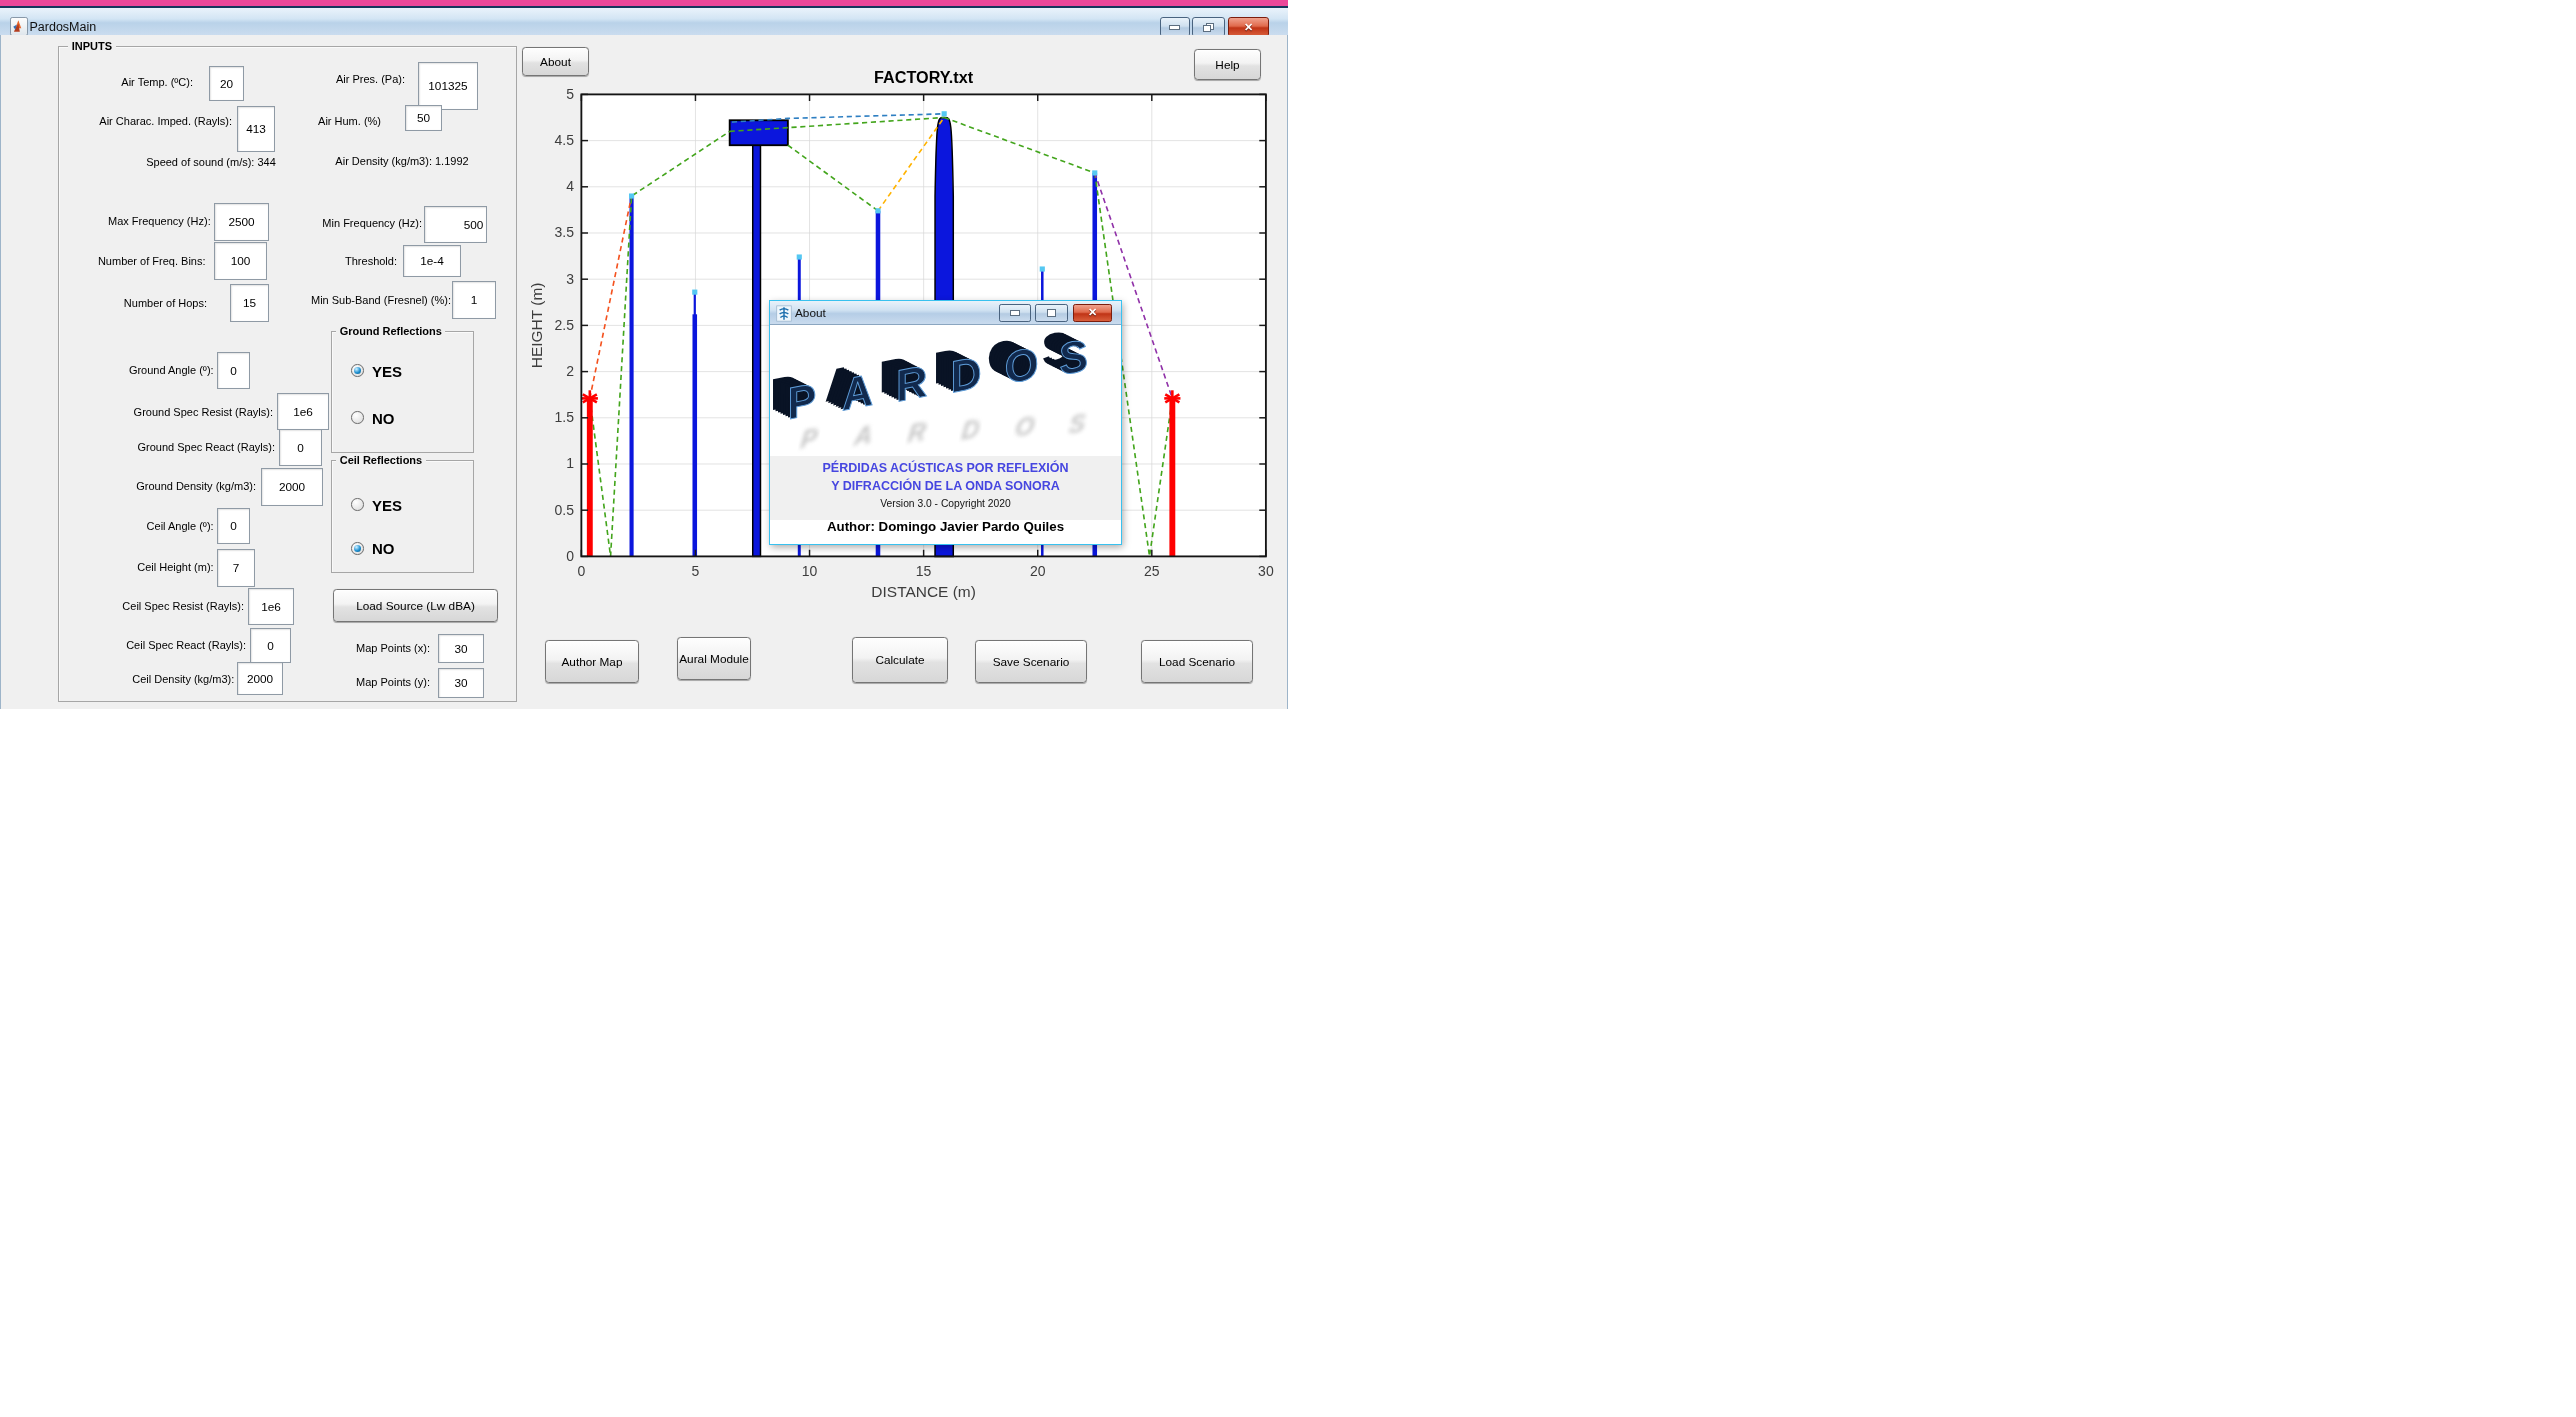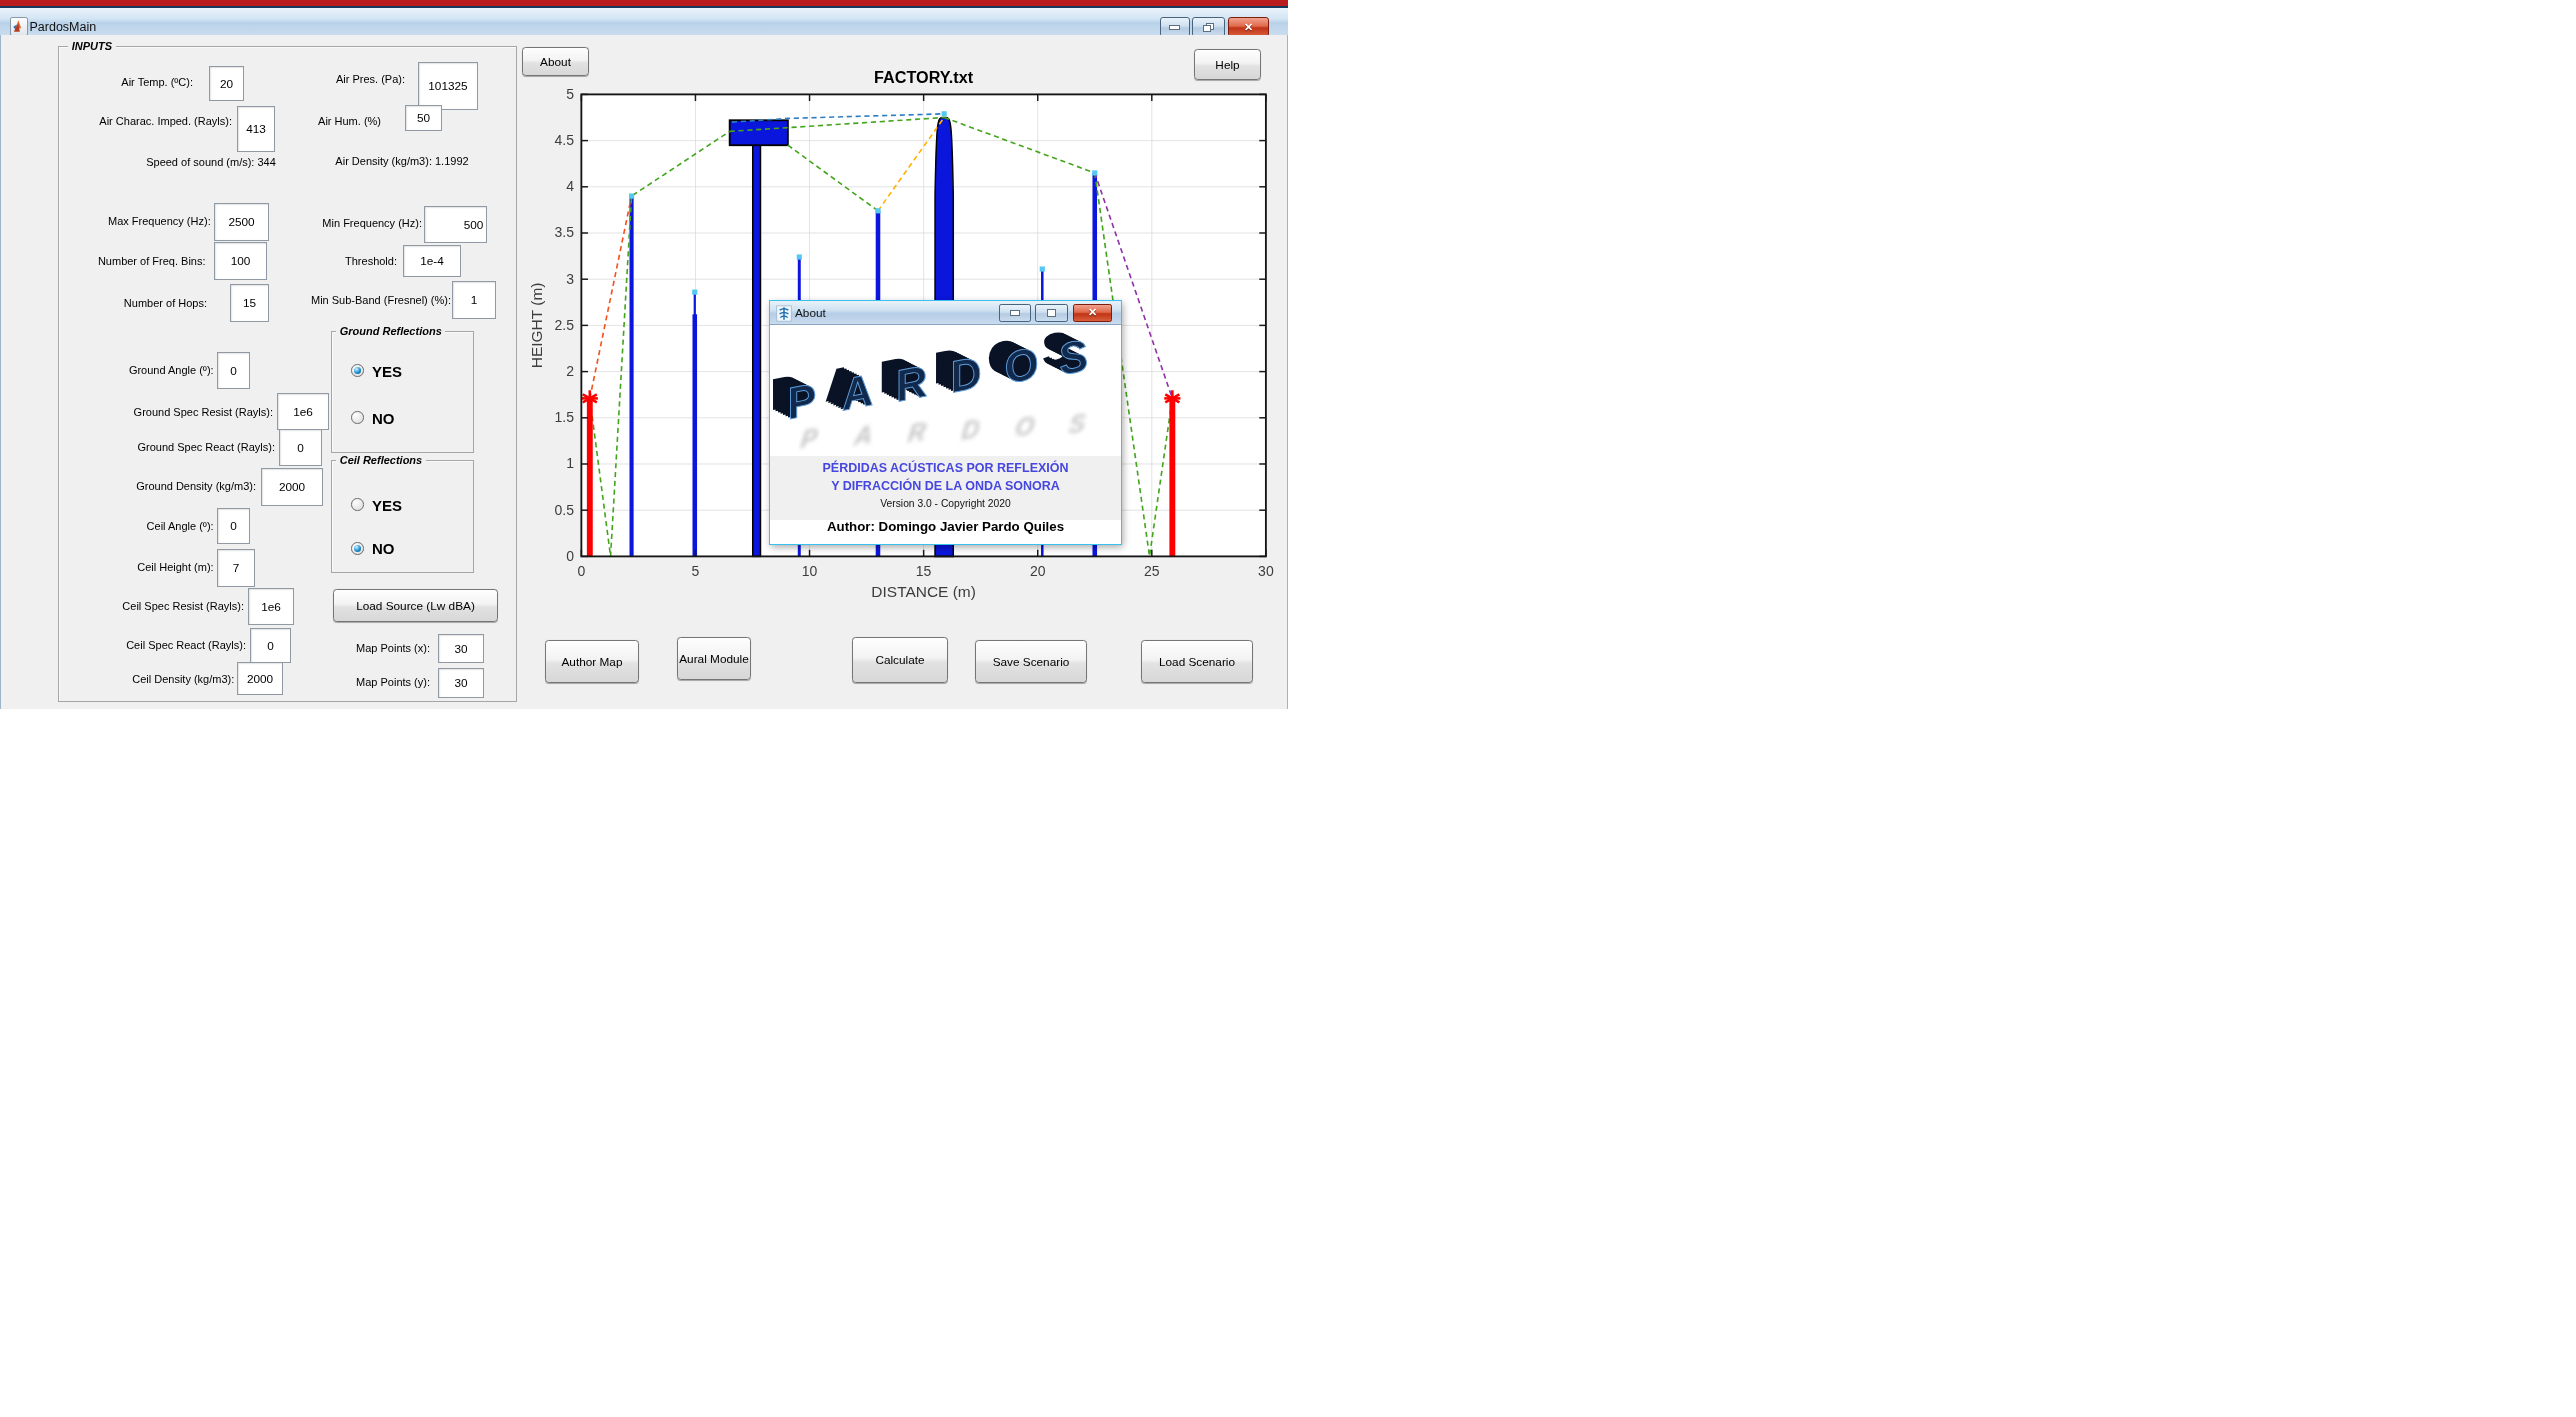--- a/index.html
+++ b/index.html
@@ -1,16 +1,16 @@
 <!DOCTYPE html>
 <html style="font-size:11.8px"><head>
 <meta charset="utf-8">
 <style>
   html,body{margin:0;padding:0;background:#ffffff;font-family:"Liberation Sans",sans-serif;}
-  #app{position:relative;width:1288px;height:709px;background:#b91c1c;overflow:hidden;}
+  #app{position:relative;width:1288px;height:709px;background:#ec4899;overflow:hidden;}
 
   
   .titlebar{position:absolute;left:0;top:5.9px;width:100%;height:29px;
     background:linear-gradient(#eaf3fb 0%,#d3e5f4 40%,#b9d2e9 55%,#cadcef 100%);
     border-top:2.2px solid #17375c;box-sizing:border-box;}
   .title-text{position:absolute;left:29.5px;top:12.5px;font-size:12.5px;color:#111;}
   .app-icon{position:absolute;left:9.6px;top:8.8px;width:16px;height:17.7px;background:linear-gradient(#fdfdfd,#dfe6ec);
     border:0.7px solid #8898a8;border-radius:2.2px;}
   .winbtn{position:absolute;top:9.6px;height:20px;border-radius:2.9px;border:0.7px solid #49637f;box-sizing:border-box;
     background:linear-gradient(#e9f2fa,#cfe0ef 45%,#b4cbe2 55%,#cbdcee);display:flex;align-items:center;justify-content:center;}
@@ -19,21 +19,21 @@
   .glyph-restore{position:relative;width:10.3px;height:8.8px;}
   .glyph-restore b{position:absolute;width:5.9px;height:5.2px;border:1.5px solid #5c6e80;background:#fff;display:block;}
   .glyph-restore b.b1{right:0;top:0;}
   .glyph-restore b.b2{left:0;bottom:0;}
   .glyph-x{color:#fff;font-weight:bold;font-size:11px;text-shadow:0 0.7px 0.7px #5c1206;}
   .client{position:absolute;left:0;top:35px;width:100%;height:674px;background:#f0f0f0;
     border-left:0.7px solid #9db4c9;border-right:0.7px solid #9db4c9;box-sizing:border-box;}
 
   
   .groupbox{position:absolute;border:0.7px solid #a6a6a6;box-shadow:inset 0.7px 0.7px 0 #fdfdfd;}
-  .gb-title{position:absolute;background:#f0f0f0;font-weight:bold;font-size:11px;color:#000;padding:0 3.7px;white-space:nowrap;font-style:italic;}
+  .gb-title{position:absolute;background:#f0f0f0;font-weight:bold;font-size:11px;color:#000;padding:0 3.7px;white-space:nowrap;}
   .lbl{position:absolute;font-size:11px;color:#000;text-align:right;transform:translateY(-50%);white-space:nowrap;}
   .stat{position:absolute;font-size:11px;color:#000;transform:translate(-50%,-50%);white-space:nowrap;}
   .ebox{position:absolute;background:#fff;border:0.7px solid #8f9aa5;box-shadow:inset 0.7px 0.7px 1.5px rgba(0,0,0,.14);
     box-sizing:border-box;display:flex;align-items:center;justify-content:center;font-size:11.8px;color:#000;}
   .btn{position:absolute;border:0.7px solid #757575;border-radius:3.7px;box-sizing:border-box;
     background:linear-gradient(#fefefe,#f3f3f3 45%,#e2e2e2 55%,#d7d7d7);
     box-shadow:0 0.7px 0.7px rgba(0,0,0,.3), inset 0 0.7px 0 #fff;
     display:flex;align-items:center;justify-content:center;font-size:11.8px;color:#000;cursor:default;}
   .radio{position:absolute;width:12.5px;height:12.5px;border-radius:50%;border:0.7px solid #6d6d6d;box-sizing:border-box;
     background:radial-gradient(circle at 35% 30%, #ffffff, #d8d8d8);}

